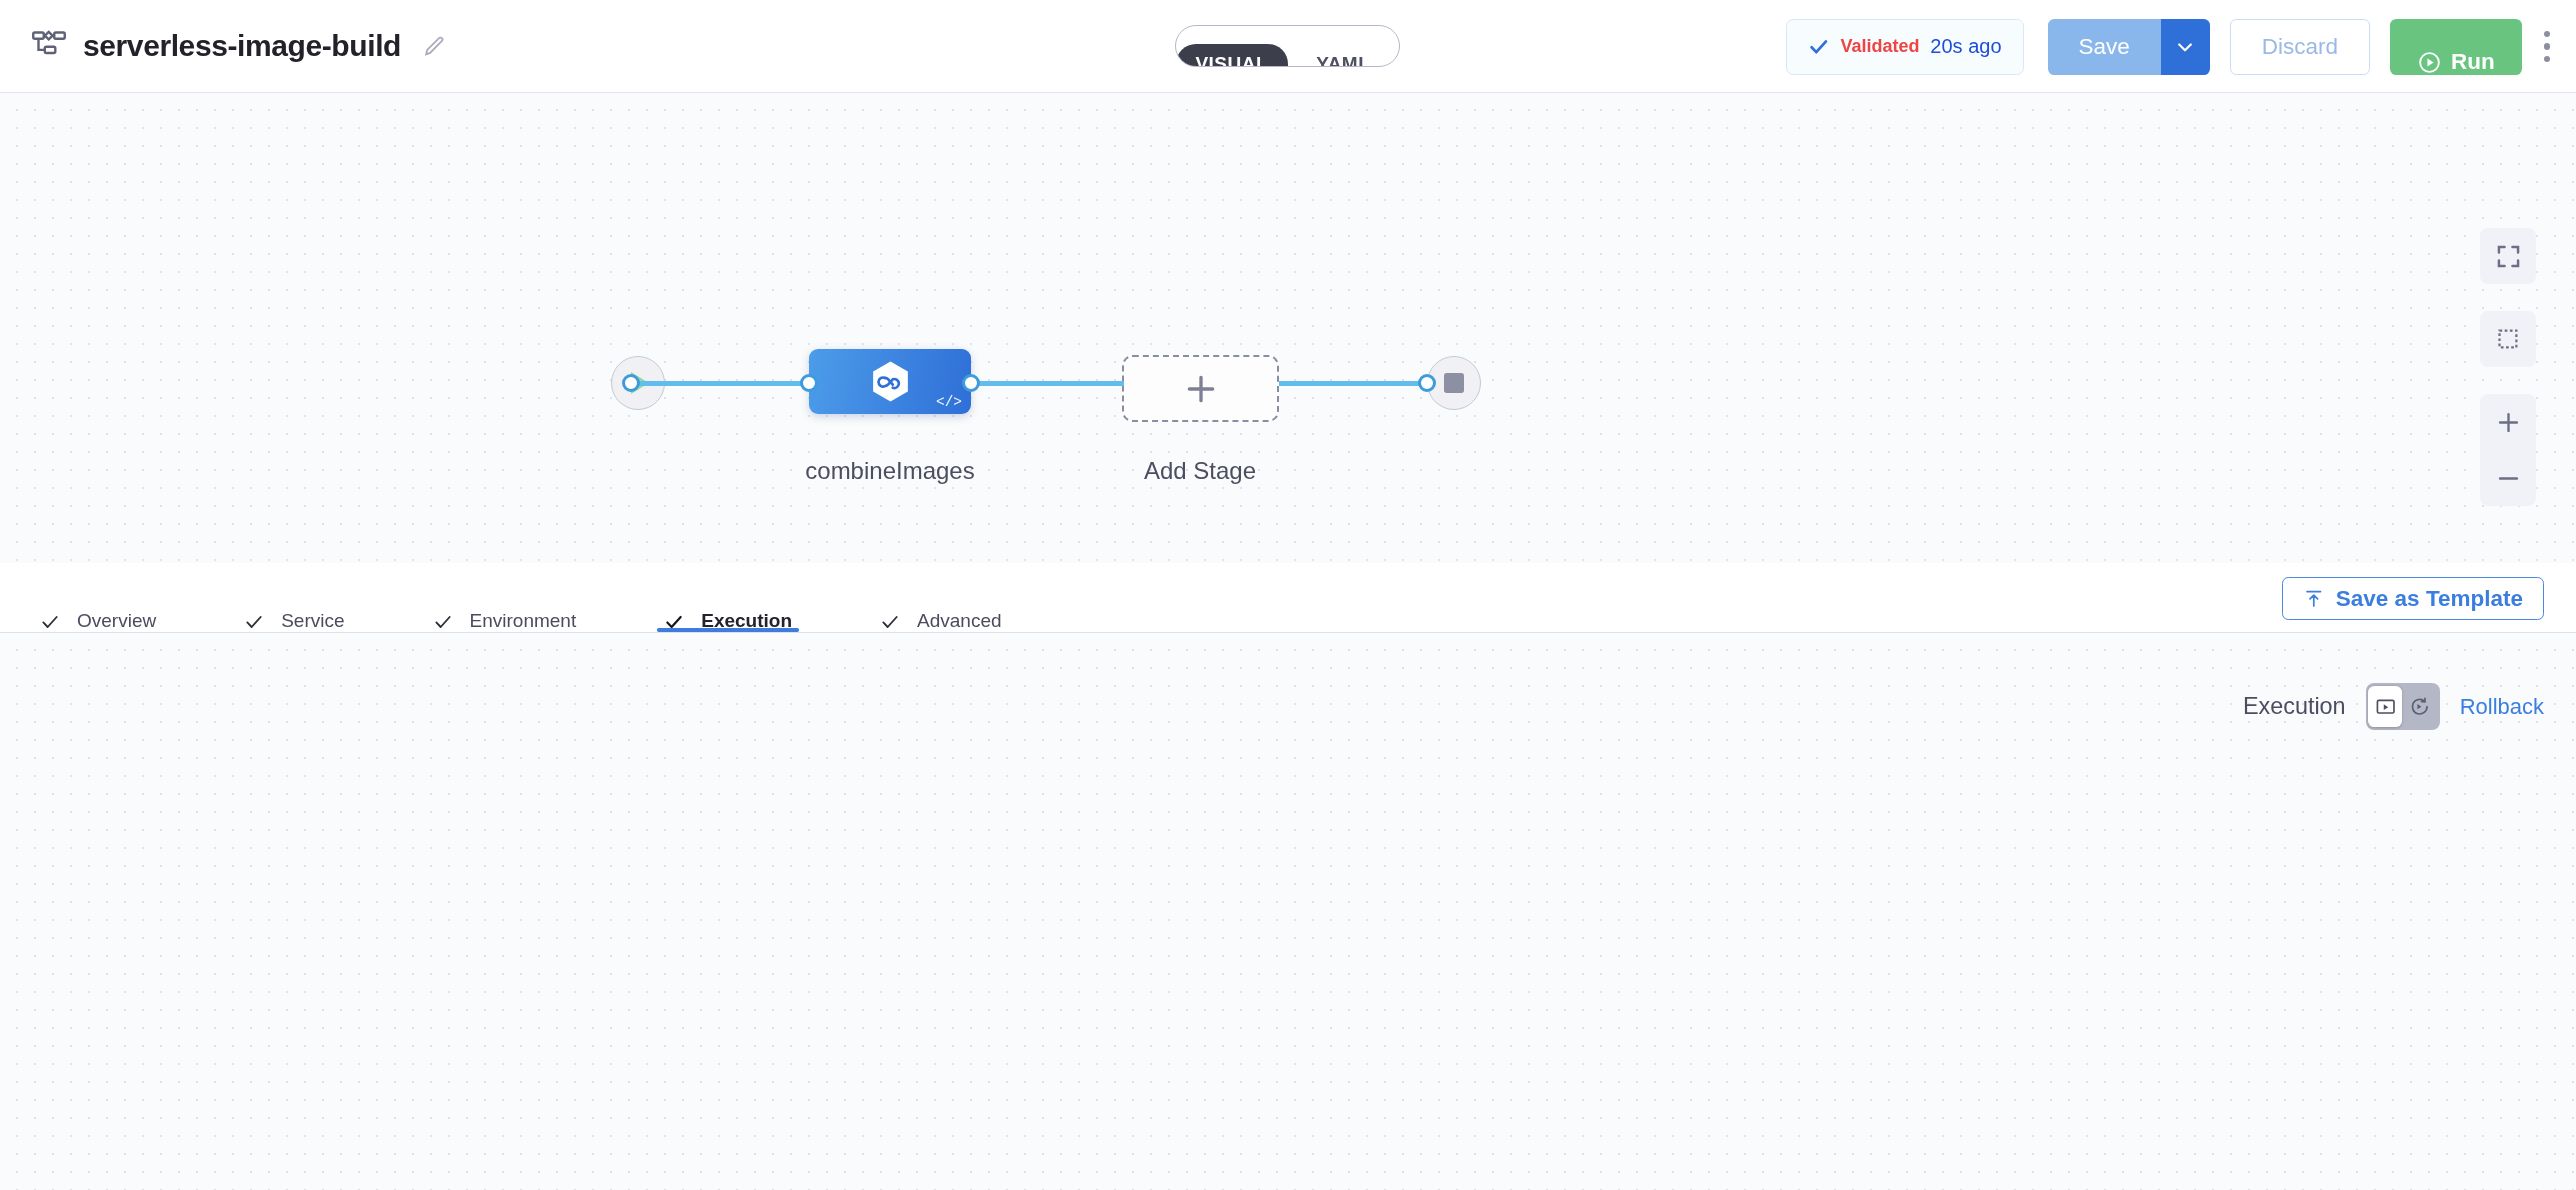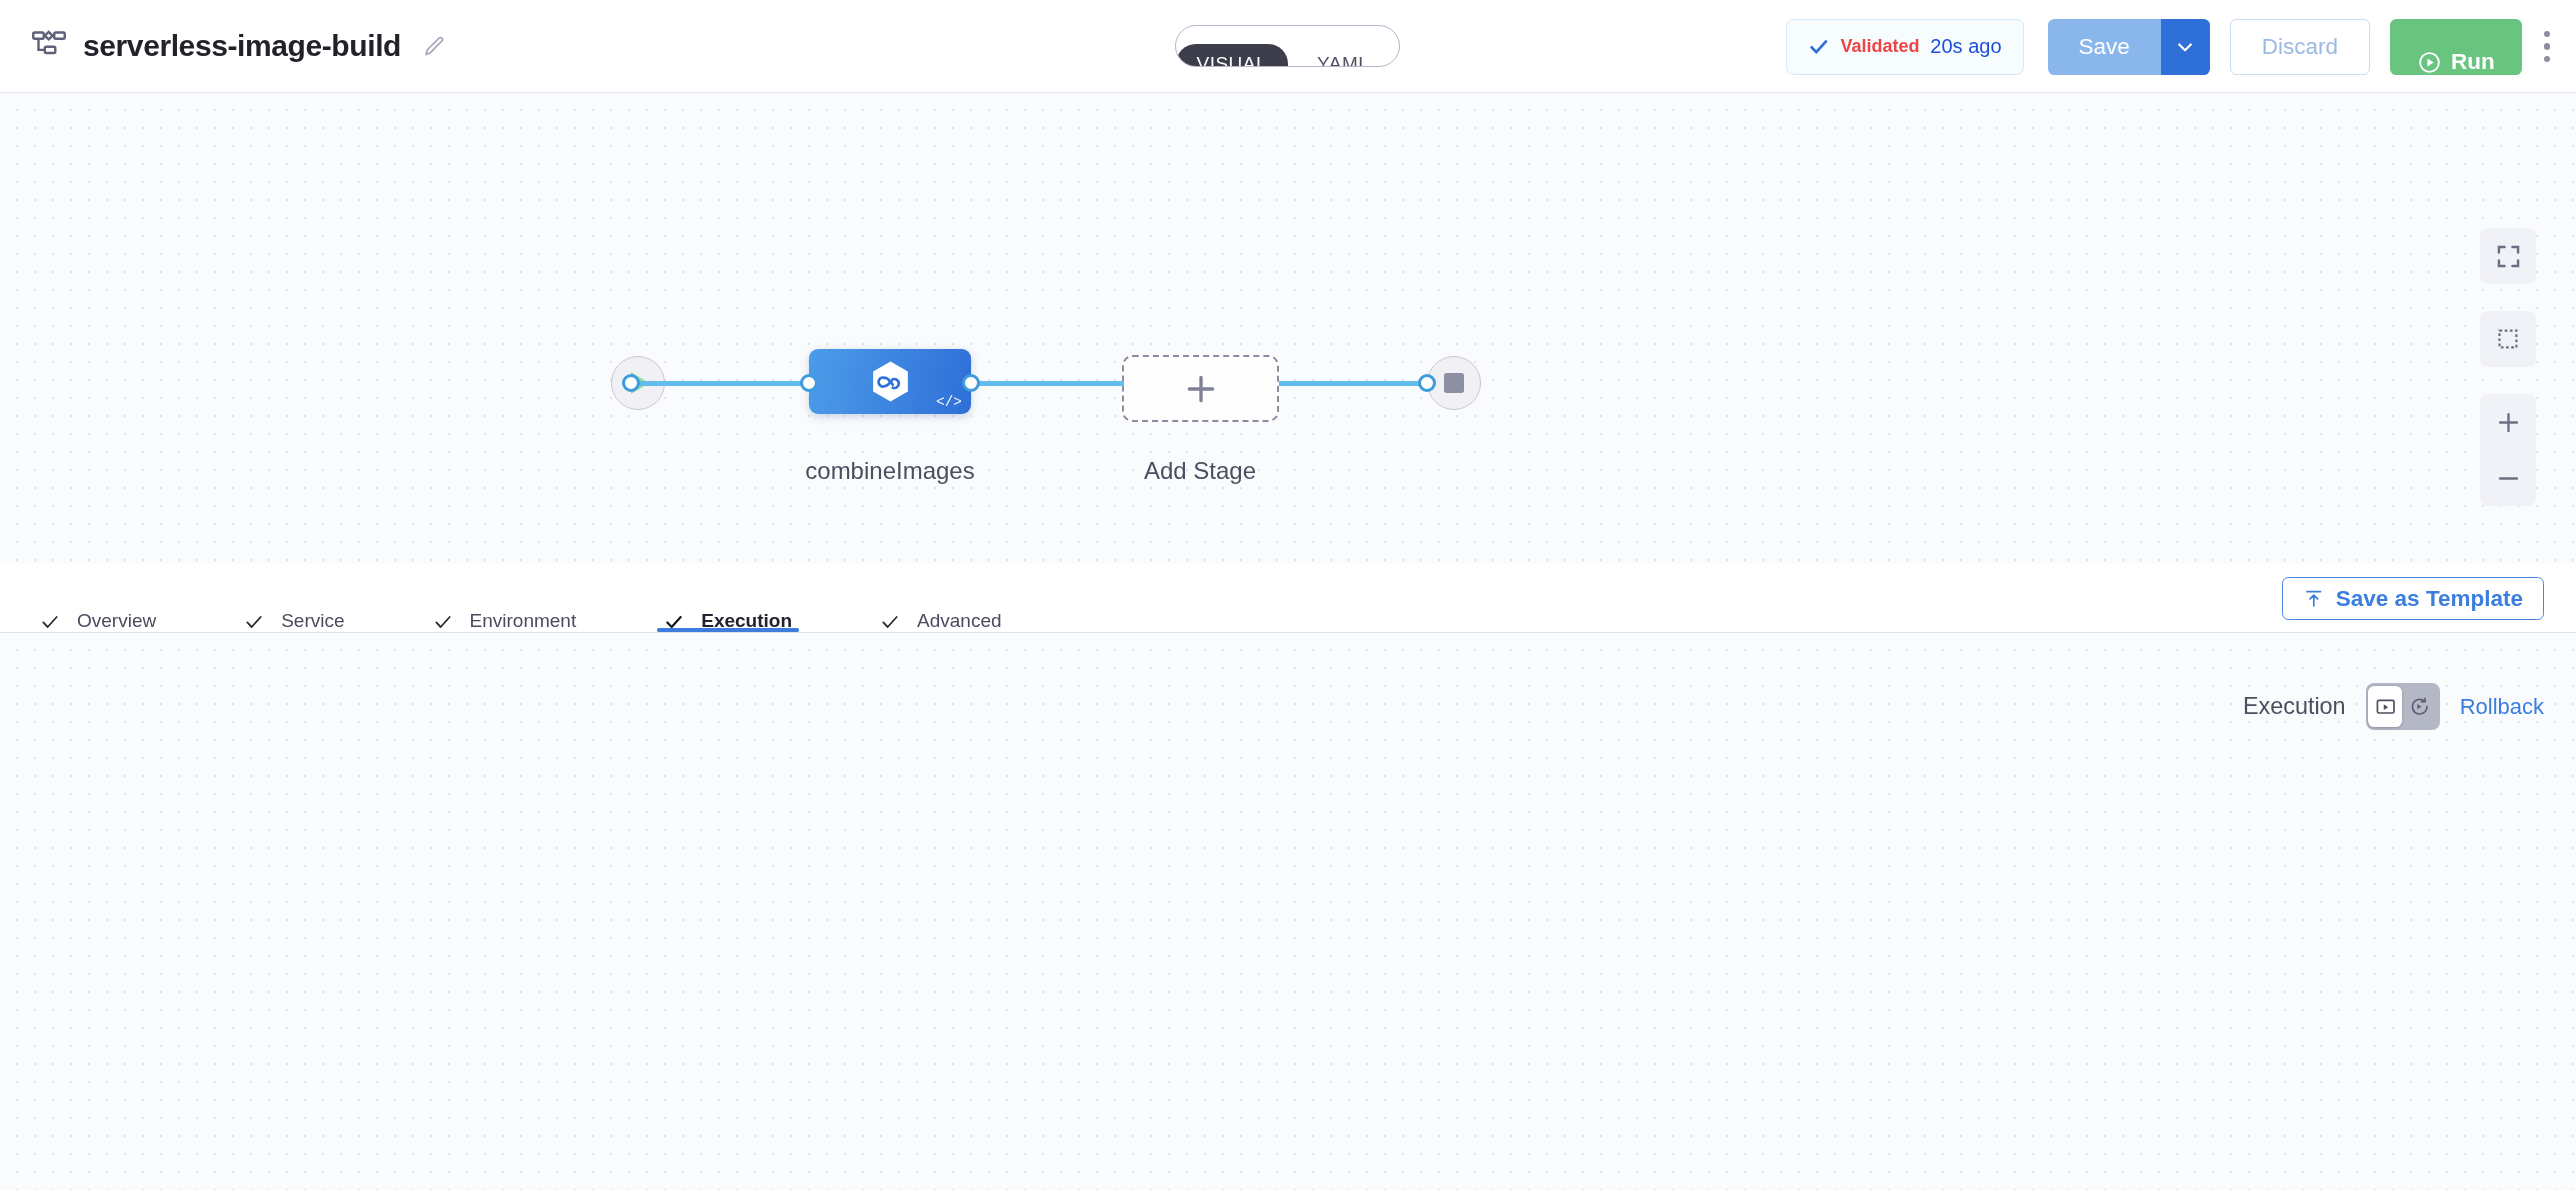--- a/index.html
+++ b/index.html
@@ -33,21 +33,21 @@
   .toggle-pill {
     width: 225px; height: 42px;
     border: 1.3px solid #b5b7c8; border-radius: 21.6px;
     background: #ffffff;
     display: flex; align-items: center;
     overflow: hidden;
   }
   .toggle-seg {
     flex: 1; height: 100%;
     display: flex; align-items: center; justify-content: center;
-    font-size: 19px; font-weight: normal; letter-spacing: 0.5px;
+    font-size: 19px; font-weight: bold; letter-spacing: 0.5px;
     color: #4f5162;
     border-radius: 21.6px;
     margin-top: 36px;
   }
   .toggle-seg.active { background: #3d3e4c; color: #ffffff; }
 
   .hdr-right {
     position: absolute; right: 0; top: 0; height: 93px;
     display: flex; align-items: center; gap: 0px; padding-right: 20px;
   }

